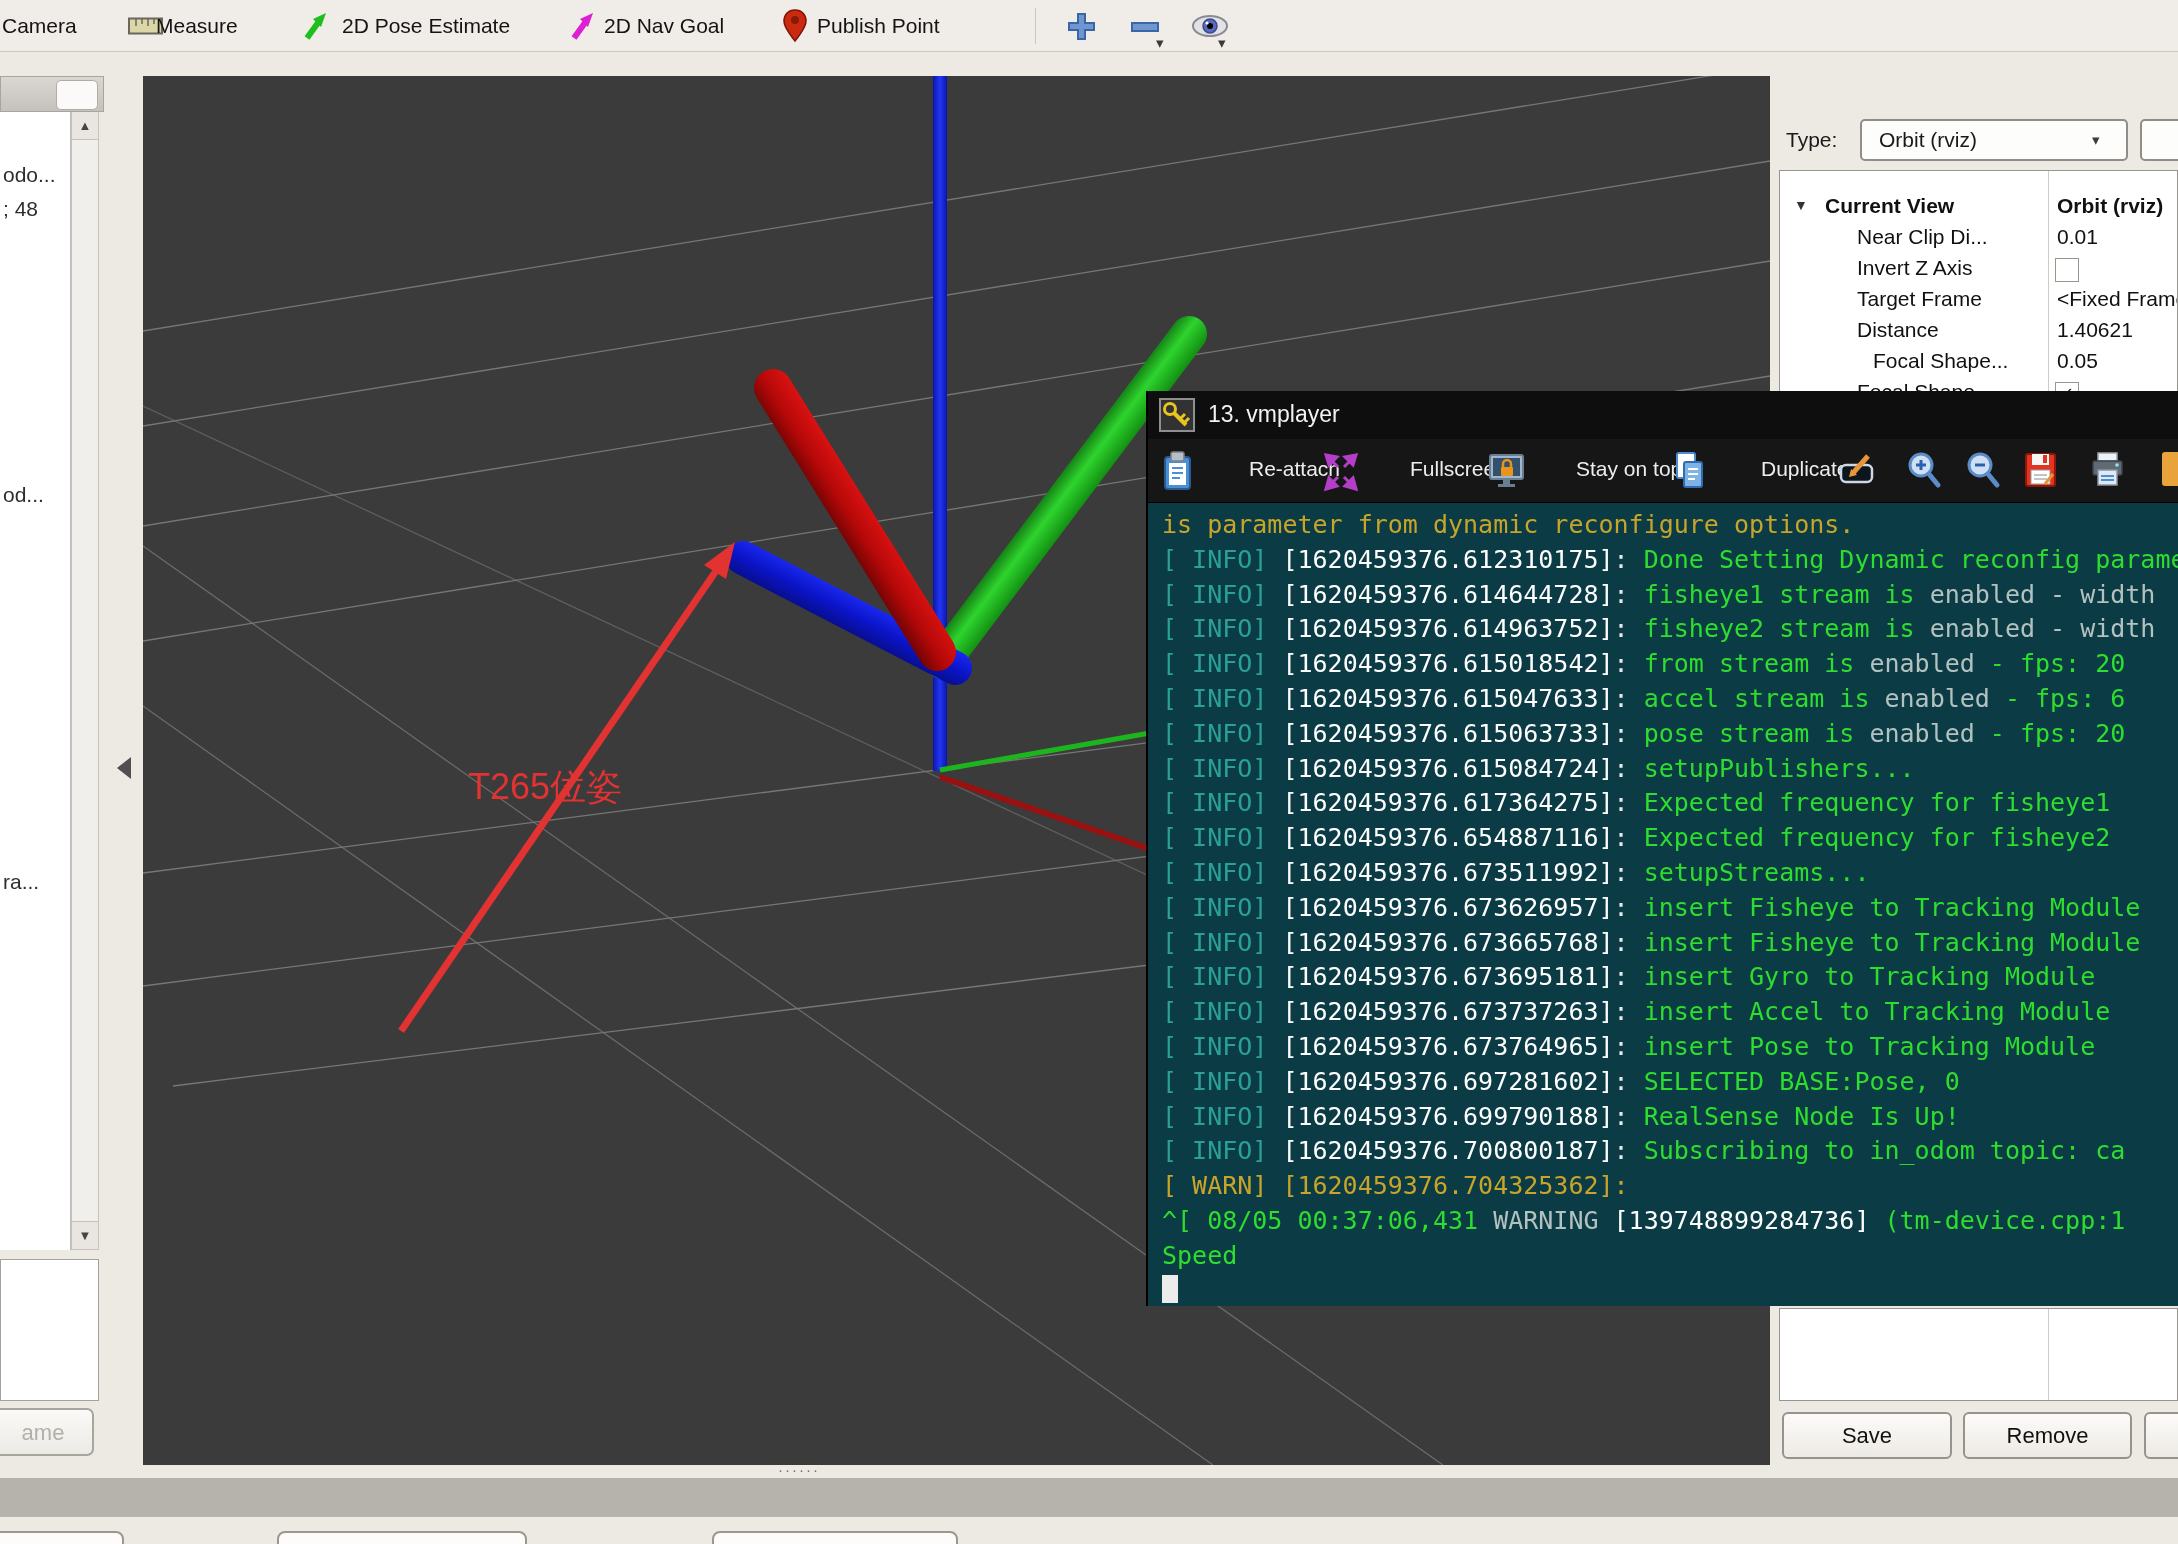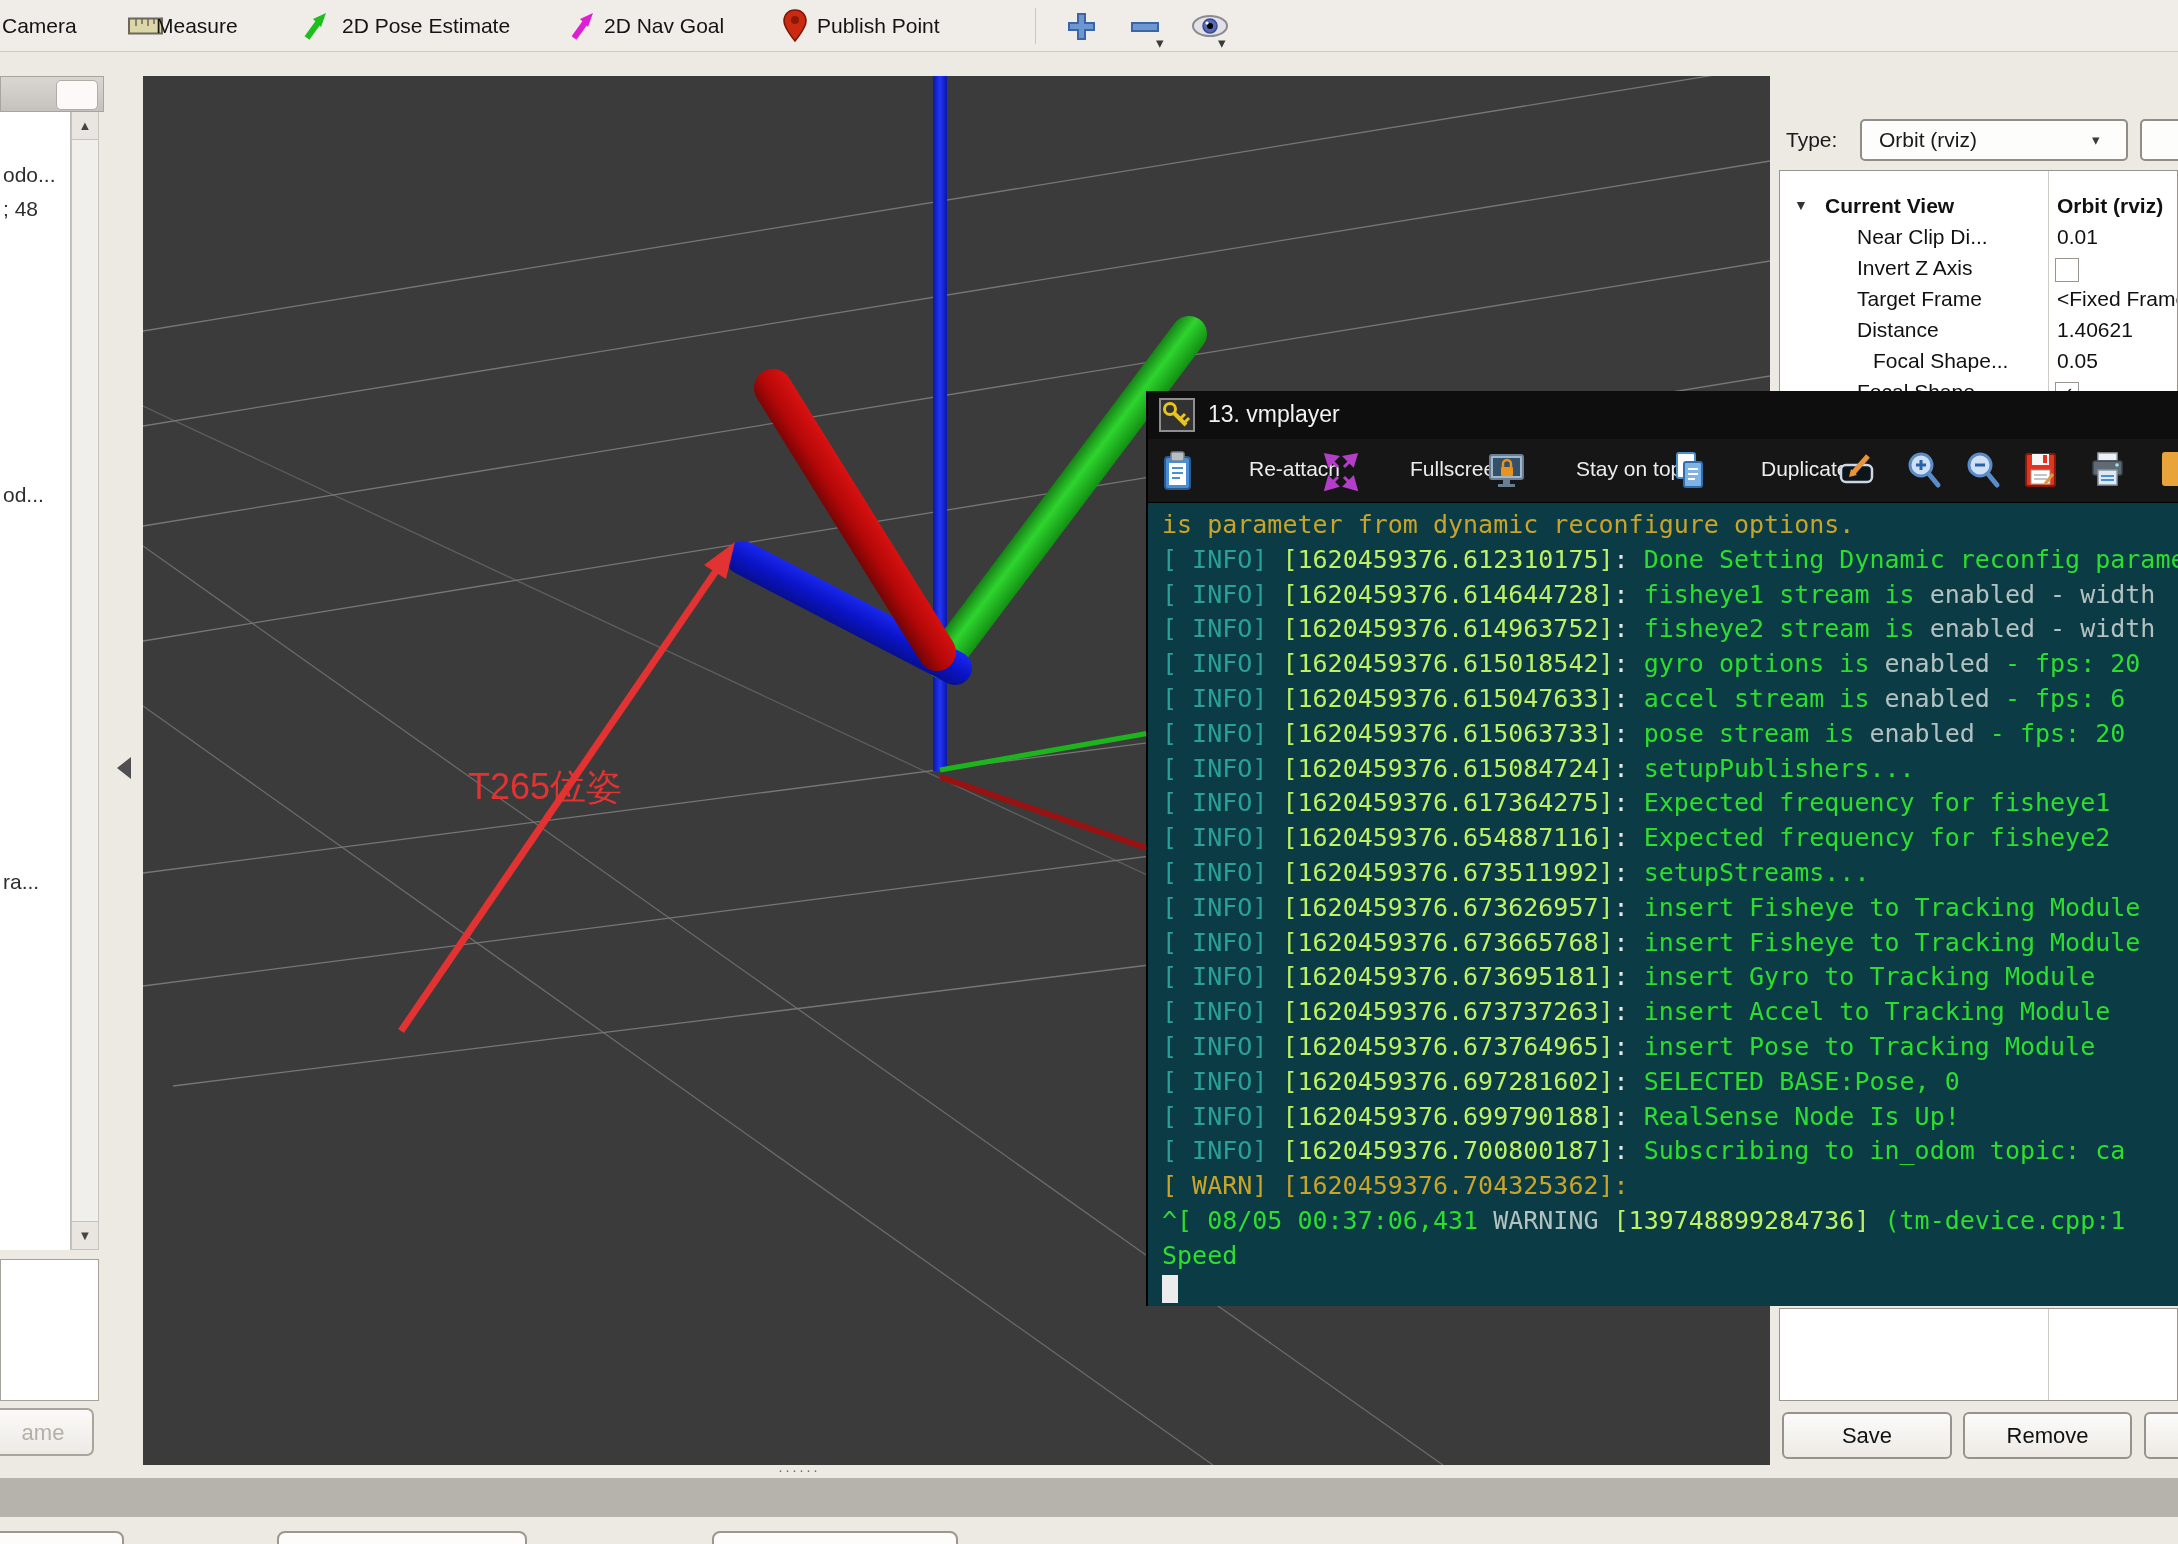--- a/index.html
+++ b/index.html
@@ -56,21 +56,21 @@
   #term-titlebar{position:absolute;left:0;top:0;width:1032px;height:48px;background:#0e0e0e;}
   #term-keybox{position:absolute;left:11px;top:7px;width:36px;height:34px;background:#323232;border:2px solid #8f8f8f;}
   #term-title{position:absolute;left:60px;top:10px;font-size:23px;color:#f2f2f2;text-align:center;}
   #term-toolbar{position:absolute;left:0;top:48px;width:1032px;height:64px;background:#161616;border-bottom:1px solid #000;}
   .term-tb-icon{position:absolute;top:11px;}
   .term-tb-label{position:absolute;top:18px;font-size:21px;color:#ededed;white-space:nowrap;margin-left:47px;}
   #term-content{position:absolute;left:0;top:112px;width:1032px;height:803px;background:#0b3b44;
                 padding:5px 0 0 14px;overflow:hidden;font-family:"DejaVu Sans Mono","Liberation Mono",monospace;
                 font-size:25px;line-height:34.8px;}
   .tline{white-space:pre;overflow:hidden;height:34.8px;}
-  .tY{color:#c7a42a}.tI{color:#2aa198}.tB{color:#bef264}.tG{color:#2ede2e}.tD{color:#b3c2c0}.tW{color:#e8e8e8}
+  .tY{color:#c7a42a}.tI{color:#2aa198}.tB{color:#ffffff}.tG{color:#2ede2e}.tD{color:#b3c2c0}.tW{color:#e8e8e8}
   .tCur{display:inline-block;width:16px;height:28px;background:#ececec;vertical-align:-4px;}
 </style>
 </head>
 <body>
 
 <div id="screen">
 
   <div class="abs" id="main-toolbar">
       <span class="tb-label" style="left: 2px;">Camera</span>
       <span class="abs" style="left: 128px; top: 17px;"><svg width="36" height="19">
@@ -321,21 +321,21 @@
               <line x1="12" y1="30" x2="25" y2="30"></line>
             </g>
           </svg></span>
         <div class="term-tb-icon" style="left: 1014px; top: 13px; width: 18px; height: 34px; background: rgb(232, 164, 58); border-radius: 3px 0px 0px 3px;"></div>
       </div>
     <div id="term-content">
         <div class="tline"><span class="tY">is parameter from dynamic reconfigure options.</span></div>
         <div class="tline"><span class="tI">[ INFO] </span><span class="tB">[1620459376.612310175]</span><span class="tW">: </span><span class="tG">Done Setting Dynamic reconfig parameters</span></div>
         <div class="tline"><span class="tI">[ INFO] </span><span class="tB">[1620459376.614644728]</span><span class="tW">: </span><span class="tG">fisheye1 stream is </span><span class="tD">enabled - width</span></div>
         <div class="tline"><span class="tI">[ INFO] </span><span class="tB">[1620459376.614963752]</span><span class="tW">: </span><span class="tG">fisheye2 stream is </span><span class="tD">enabled - width</span></div>
-        <div class="tline"><span class="tI">[ INFO] </span><span class="tB">[1620459376.615018542]</span><span class="tW">: </span><span class="tG">gyro options is </span><span class="tD">enabled</span><span class="tG"> - fps: 20</span></div>
+        <div class="tline"><span class="tI">[ INFO] </span><span class="tB">[1620459376.615018542]</span><span class="tW">: </span><span class="tG">from stream is </span><span class="tD">enabled</span><span class="tG"> - fps: 20</span></div>
         <div class="tline"><span class="tI">[ INFO] </span><span class="tB">[1620459376.615047633]</span><span class="tW">: </span><span class="tG">accel stream is </span><span class="tD">enabled</span><span class="tG"> - fps: 6</span></div>
         <div class="tline"><span class="tI">[ INFO] </span><span class="tB">[1620459376.615063733]</span><span class="tW">: </span><span class="tG">pose stream is </span><span class="tD">enabled</span><span class="tG"> - fps: 20</span></div>
         <div class="tline"><span class="tI">[ INFO] </span><span class="tB">[1620459376.615084724]</span><span class="tW">: </span><span class="tG">setupPublishers...</span></div>
         <div class="tline"><span class="tI">[ INFO] </span><span class="tB">[1620459376.617364275]</span><span class="tW">: </span><span class="tG">Expected frequency for fisheye1</span></div>
         <div class="tline"><span class="tI">[ INFO] </span><span class="tB">[1620459376.654887116]</span><span class="tW">: </span><span class="tG">Expected frequency for fisheye2</span></div>
         <div class="tline"><span class="tI">[ INFO] </span><span class="tB">[1620459376.673511992]</span><span class="tW">: </span><span class="tG">setupStreams...</span></div>
         <div class="tline"><span class="tI">[ INFO] </span><span class="tB">[1620459376.673626957]</span><span class="tW">: </span><span class="tG">insert Fisheye to Tracking Module</span></div>
         <div class="tline"><span class="tI">[ INFO] </span><span class="tB">[1620459376.673665768]</span><span class="tW">: </span><span class="tG">insert Fisheye to Tracking Module</span></div>
         <div class="tline"><span class="tI">[ INFO] </span><span class="tB">[1620459376.673695181]</span><span class="tW">: </span><span class="tG">insert Gyro to Tracking Module</span></div>
         <div class="tline"><span class="tI">[ INFO] </span><span class="tB">[1620459376.673737263]</span><span class="tW">: </span><span class="tG">insert Accel to Tracking Module</span></div>

